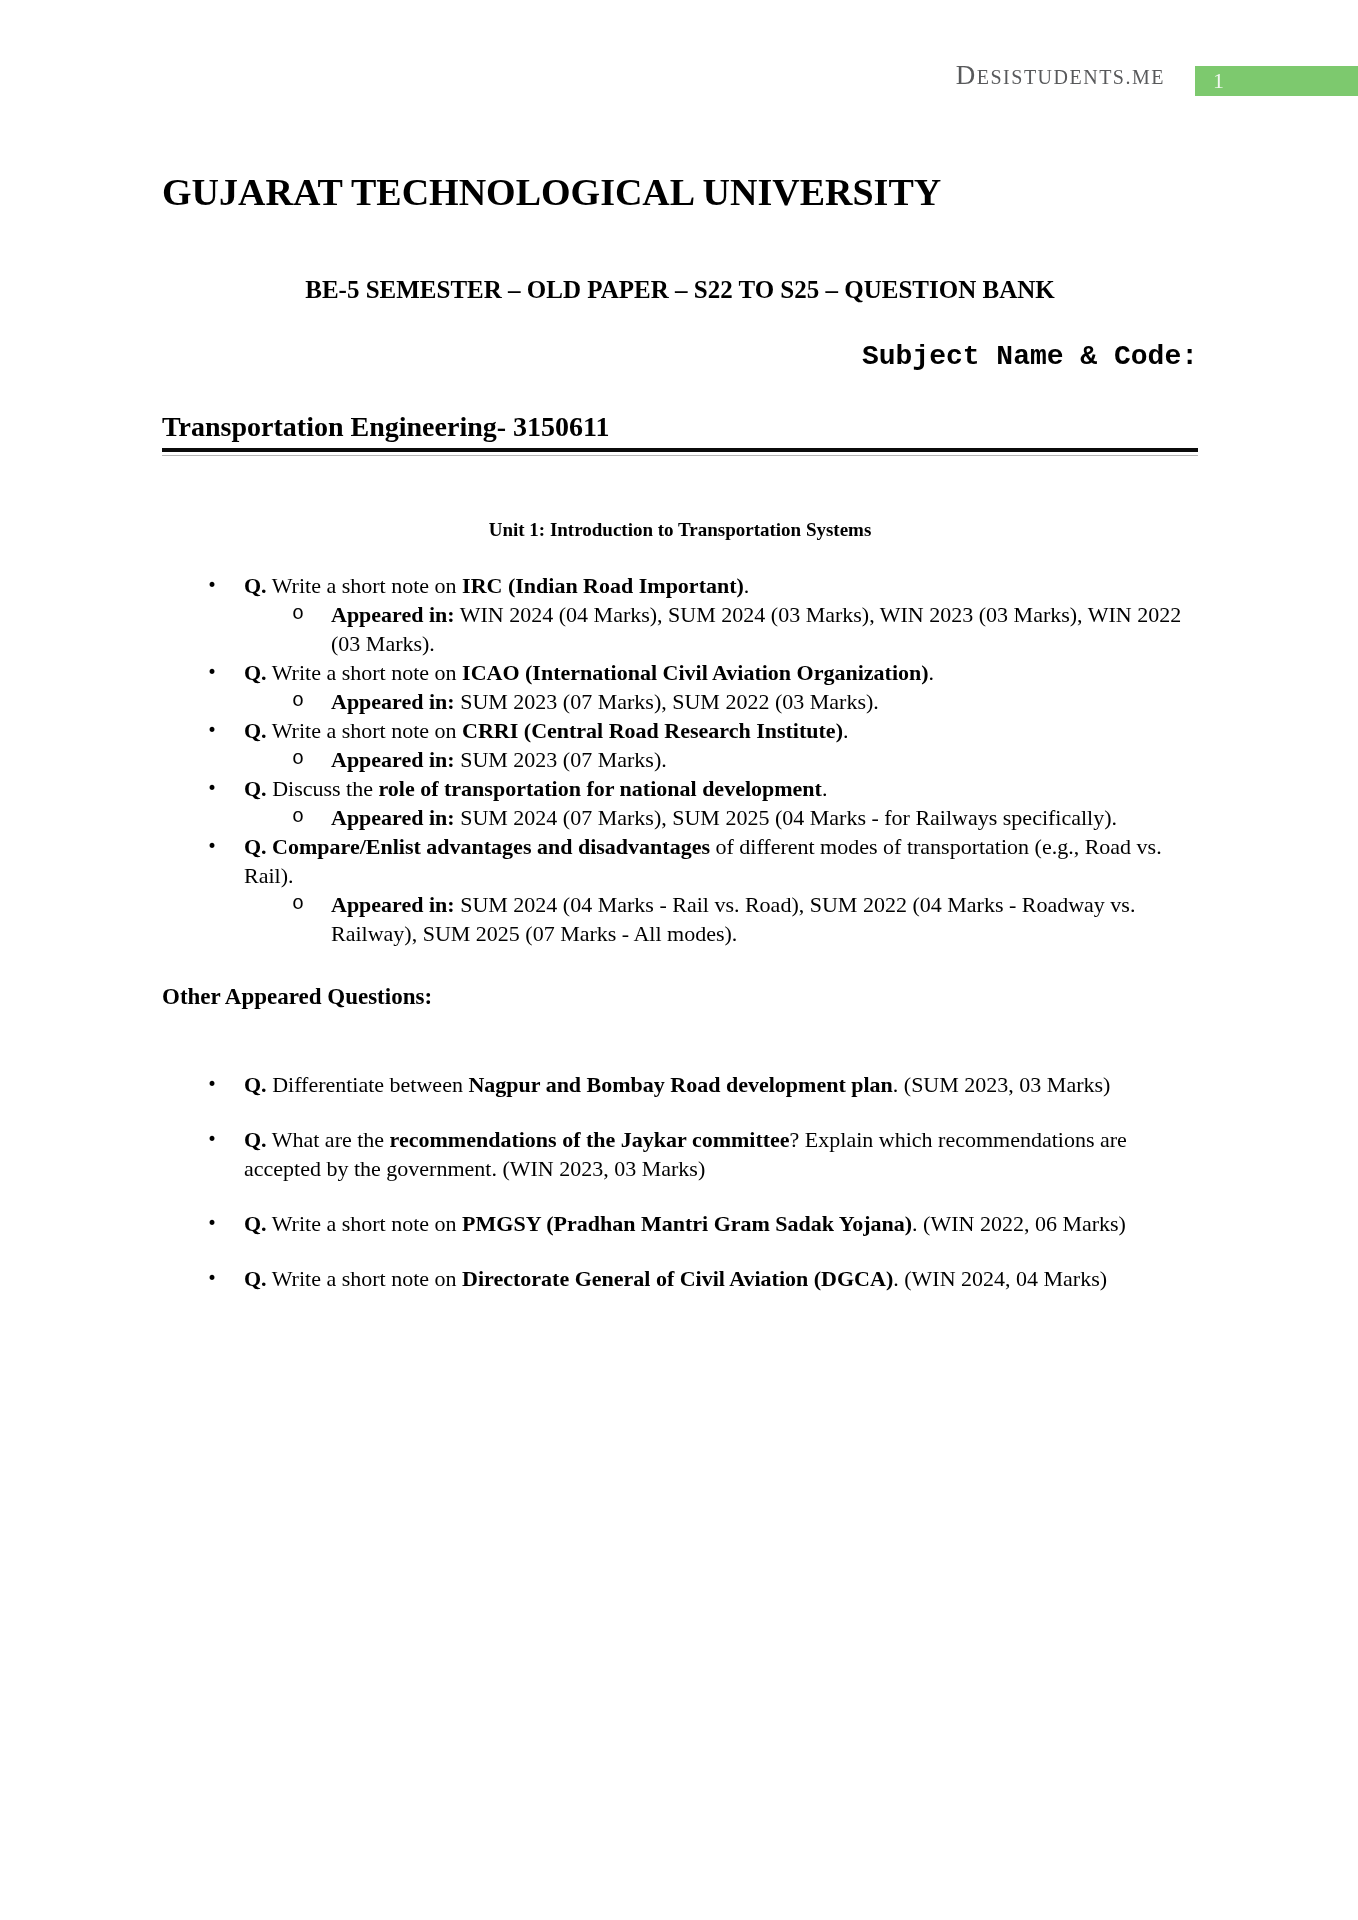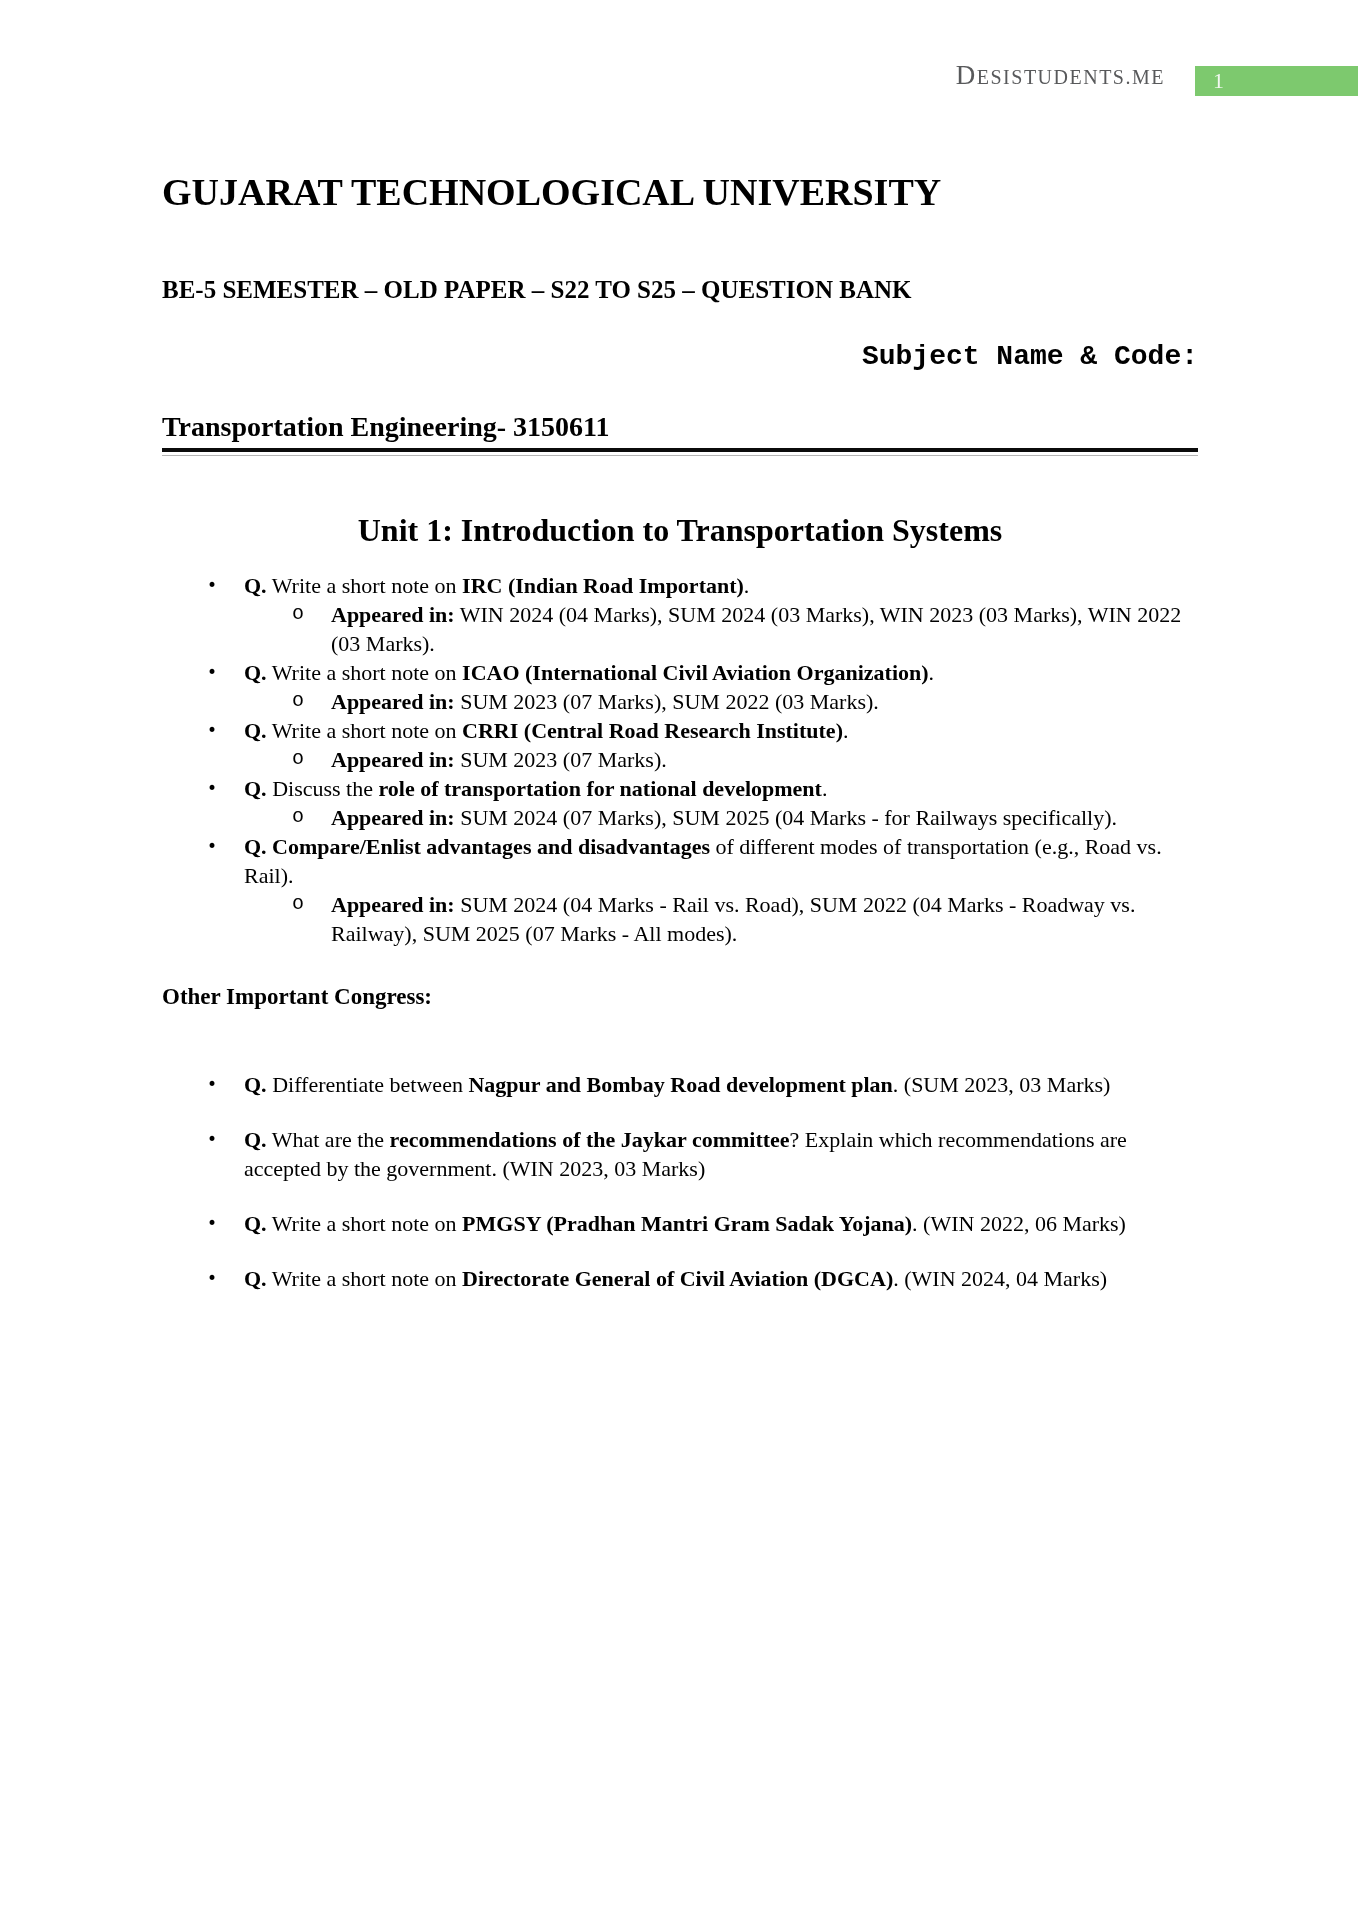--- a/index.html
+++ b/index.html
@@ -40,26 +40,26 @@
     font-size: 22px;
     padding-left: 18px;
     line-height: 30px;
   }
 
   
   .doc { padding: 170px 160px 0 162px; }
 
   h1, h2, h3, h4 { margin: 0; font-weight: bold; }
   .title    { font-size: 38px; line-height: 44px; text-align: left; }
-  .subtitle { font-size: 25px; line-height: 30px; text-align: left; margin-top: 61px; }
+  .subtitle { font-size: 25px; line-height: 30px; text-align: center; margin-top: 61px; }
   .subj-label { font-size: 28px; line-height: 34px; text-align: right; margin-top: 35px; font-family: Liberation Mono, monospace; }
   .subj-value { font-size: 28px; line-height: 34px; margin-top: 36px; }
   .rule1 { height: 0; border-top: 4px solid #0b0b0b; margin-top: 4px; }
   .rule2 { height: 0; border-top: 1px solid #b5b5b5; margin-top: 3px; }
-  .unit { font-size: 32px; line-height: 34px; text-align: center; margin-top: 57px; }
+  .unit { font-size: 19px; line-height: 34px; text-align: center; margin-top: 57px; }
 
   .sec-heading { font-size: 23px; line-height: 28px; margin-top: 63px; }
   section.other .sec-heading { margin-top: 35px; }
 
   .qlist { margin-top: 24px; font-size: 22px; line-height: 29px; }
   section.other .qlist { margin-top: 59px; }
   section.other .q-item { margin-bottom: 26px; }
 
   .q-main { position: relative; padding-left: 82px; }
   .q-main .marker {
@@ -111,21 +111,21 @@
             <div class="q-sub"><span class="sub-marker">o</span><span class="q-text"><span class="b">Appeared in:</span><span> SUM 2024 (07 Marks), SUM 2025 (04 Marks - for Railways specifically).</span></span></div>
           </div>
           <div class="q-item">
             <div class="q-main"><span class="marker">•</span><span class="q-text"><span class="b">Q. Compare/Enlist advantages and disadvantages</span><span> of different modes of transportation (e.g., Road vs. Rail).</span></span></div>
             <div class="q-sub"><span class="sub-marker">o</span><span class="q-text"><span class="b">Appeared in:</span><span> SUM 2024 (04 Marks - Rail vs. Road), SUM 2022 (04 Marks - Roadway vs. Railway), SUM 2025 (07 Marks - All modes).</span></span></div>
           </div>
         </div>
     </section>
 
     <section class="other">
-      <h4 class="sec-heading">Other Important Congress:</h4>
+      <h4 class="sec-heading">Other Appeared Questions:</h4>
       <div class="qlist">
           <div class="q-item">
             <div class="q-main"><span class="marker">•</span><span class="q-text"><span class="b">Q.</span><span> Differentiate between </span><span class="b">Nagpur and Bombay Road development plan</span><span>. (SUM 2023, 03 Marks)</span></span></div>
           </div>
           <div class="q-item">
             <div class="q-main"><span class="marker">•</span><span class="q-text"><span class="b">Q.</span><span> What are the </span><span class="b">recommendations of the Jaykar committee</span><span>? Explain which recommendations are accepted by the government. (WIN 2023, 03 Marks)</span></span></div>
           </div>
           <div class="q-item">
             <div class="q-main"><span class="marker">•</span><span class="q-text"><span class="b">Q.</span><span> Write a short note on </span><span class="b">PMGSY (Pradhan Mantri Gram Sadak Yojana)</span><span>. (WIN 2022, 06 Marks)</span></span></div>
           </div>

